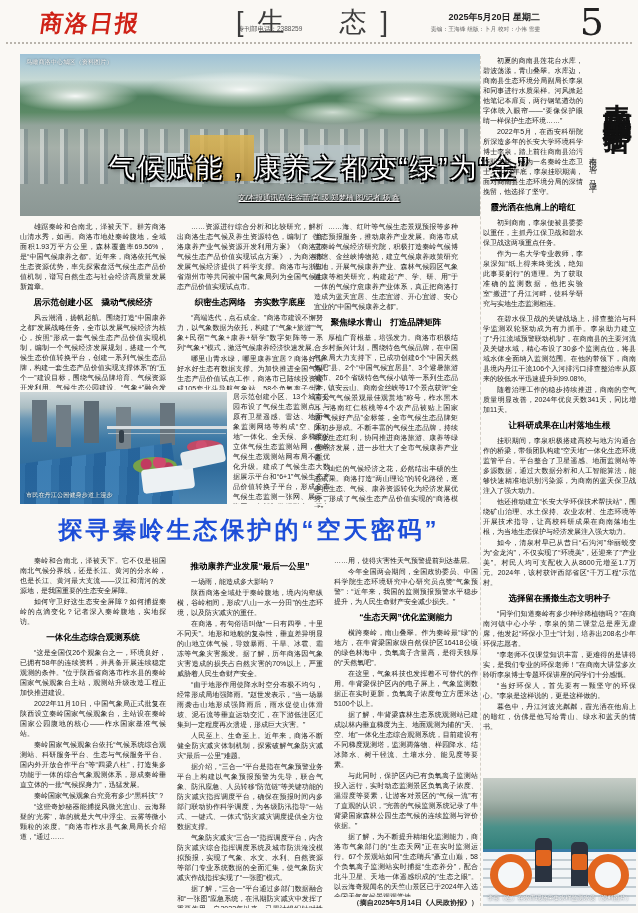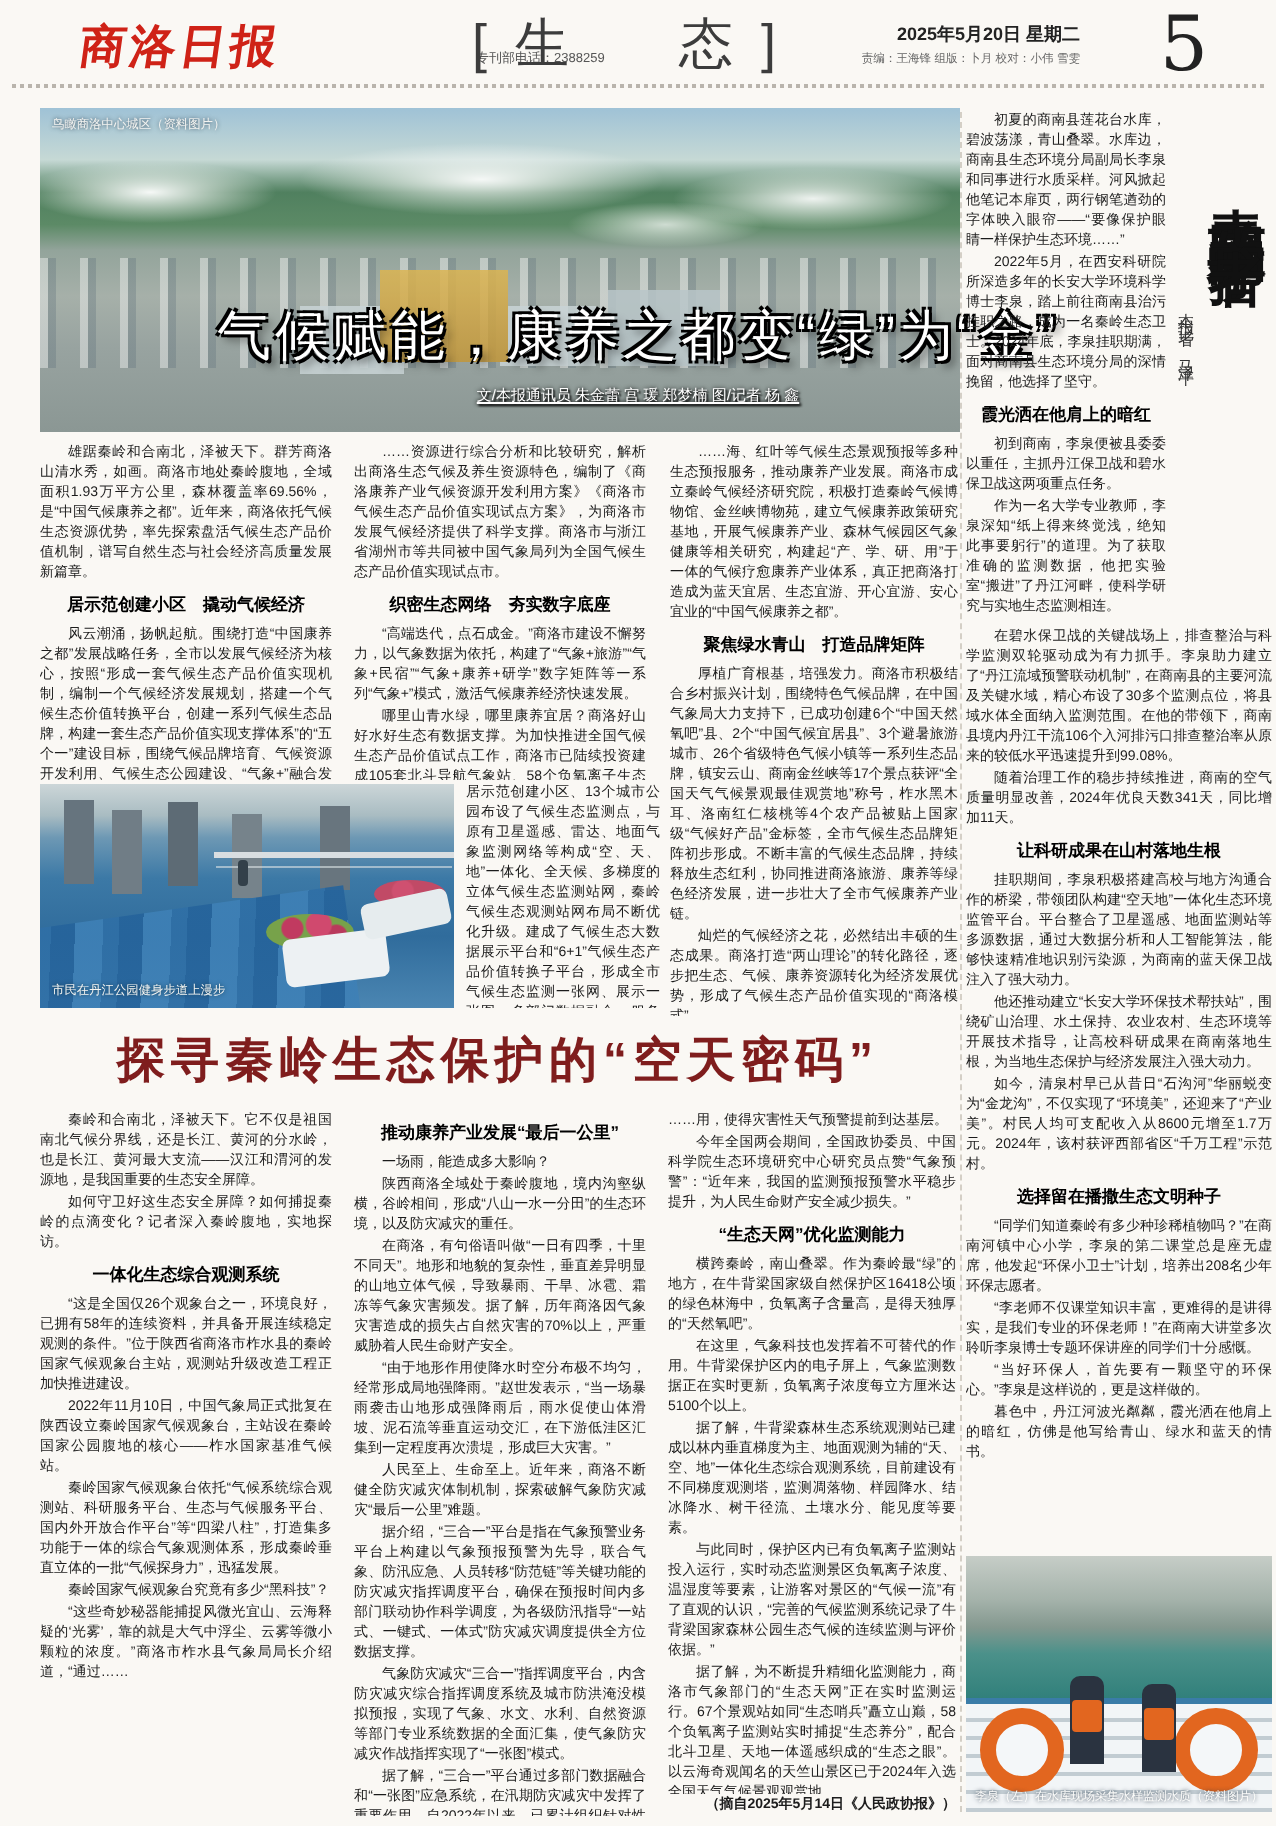--- a/index.html
+++ b/index.html
@@ -38,40 +38,40 @@
     opacity:.75;}
   #main-photo .gold-buildings{position:absolute;left:37%;top:50%;width:64px;height:46px;background:linear-gradient(#dcb552,#c2973b);opacity:.85;
     box-shadow:-46px 12px 0 -6px #c9d4d6, 52px 10px 0 -8px #c9d4d6, 110px 6px 0 -4px #b9c6c9;}
   #photo1-caption{left:26px;top:58px;font-size:6.2px;color:#f3f3f0;text-shadow:0 0 2px #345;}
   #main-headline{left:24px;right:24px;top:150px;text-align:center;font-size:27px;font-weight:400;letter-spacing:2px;color:#fff;white-space:nowrap;
     text-shadow:-1.5px -1.5px 0 #000,1.5px -1.5px 0 #000,-1.5px 1.5px 0 #000,1.5px 1.5px 0 #000,3px 3px 4px rgba(0,0,0,.55);}
   #main-byline{left:24px;right:24px;top:193px;text-align:center;font-size:7.5px;color:#fff;text-shadow:0 0 2px #000,1px 1px 1px #000;text-decoration:underline;}
   
   #tcol1{left:20px;top:222px;width:146px;height:168px;}
   #tcol2{left:177px;top:222px;width:146px;height:168px;}
-  #tcol3{left:335px;top:222px;width:144px;height:286px;}
+  #tcol3{left:314px;top:222px;width:144px;height:286px;}
   #tcol2b{left:233px;top:392px;width:97px;height:112px;}
   
   #photo2{left:20px;top:392px;width:207px;height:112px;overflow:hidden;
     background:linear-gradient(180deg,#ccd6d8 0%,#a9bcc2 14%,#6d98b4 24%,#3c79a6 42%,#306c9c 68%,#4b86b2 100%);}
   #photo2 .towers{position:absolute;left:6%;top:7%;width:15px;height:42px;background:#66747e;
     box-shadow:24px 5px 0 #707d86, 52px 1px 0 #5d6b75, 84px 7px 0 #76838b, 128px 3px 0 #68757e;}
   #photo2 .bridge{position:absolute;left:42%;right:0;top:30%;height:3px;background:#d9dee1;box-shadow:0 6px 0 -1px rgba(220,226,228,.6);}
   #photo2 .walkway{position:absolute;left:-12%;bottom:-14%;width:88%;height:58%;transform:rotate(-8deg);
     background:repeating-linear-gradient(100deg,#25639b 0 12px,#3e80b6 12px 26px,#2f6fa6 26px 34px);opacity:.9;}
   #photo2 .planter1{position:absolute;right:16%;bottom:12%;width:52px;height:24px;background:#edf1f3;border-radius:4px;transform:rotate(-7deg);}
   #photo2 .planter2{position:absolute;right:1%;bottom:34%;width:44px;height:18px;background:#e6ecee;border-radius:4px;transform:rotate(-12deg);}
   #photo2 .flowers1{position:absolute;right:24%;bottom:26%;width:44px;height:18px;border-radius:50%;
     background:radial-gradient(circle at 30% 40%,#c13a60 0 5px,transparent 6px),radial-gradient(circle at 60% 30%,#d0496e 0 6px,transparent 7px),radial-gradient(circle at 80% 60%,#b93a5c 0 5px,transparent 6px),#77a24a;}
   #photo2 .flowers2{position:absolute;right:2%;bottom:45%;width:36px;height:14px;border-radius:50%;
     background:radial-gradient(circle at 40% 40%,#cf5070 0 5px,transparent 6px),#c14a66;}
   #photo2 .person{position:absolute;left:48%;top:34%;width:5px;height:13px;background:#33404a;border-radius:2px;}
   #photo2-caption{position:absolute;left:6px;bottom:4px;font-size:6.2px;color:#f5f5f2;text-shadow:0 0 2px #134;}
   
-  #lower-headline{left:20px;top:514px;width:458px;text-align:center;font-size:24px;font-weight:900;letter-spacing:3px;color:#7f1d1d;}
+  #lower-headline{left:20px;top:514px;width:458px;text-align:center;font-size:24px;font-weight:900;letter-spacing:3px;color:#1d4ed8;}
   #lcol1{left:20px;top:556px;width:146px;height:352px;}
   #lcol2{left:177px;top:556px;width:146px;height:352px;}
   #lcol3{left:334px;top:556px;width:144px;height:352px;}
   #lower-attribution{position:absolute;left:0;right:0;bottom:0;background:#faf8f4;font-size:7px;font-weight:bold;text-align:right;line-height:10px;padding-top:1px;}
   
   #rcol-top{left:483px;top:56px;width:100px;height:252px;}
   #r-byline{left:586px;top:150px;height:130px;writing-mode:vertical-rl;font-size:8px;color:#333;letter-spacing:3px;}
   #r-title{left:598px;top:80px;height:236px;writing-mode:vertical-rl;font-size:29px;font-weight:900;color:#111;letter-spacing:3px;}
   #rcol-mid{left:483px;top:314px;width:153px;height:460px;}
   

